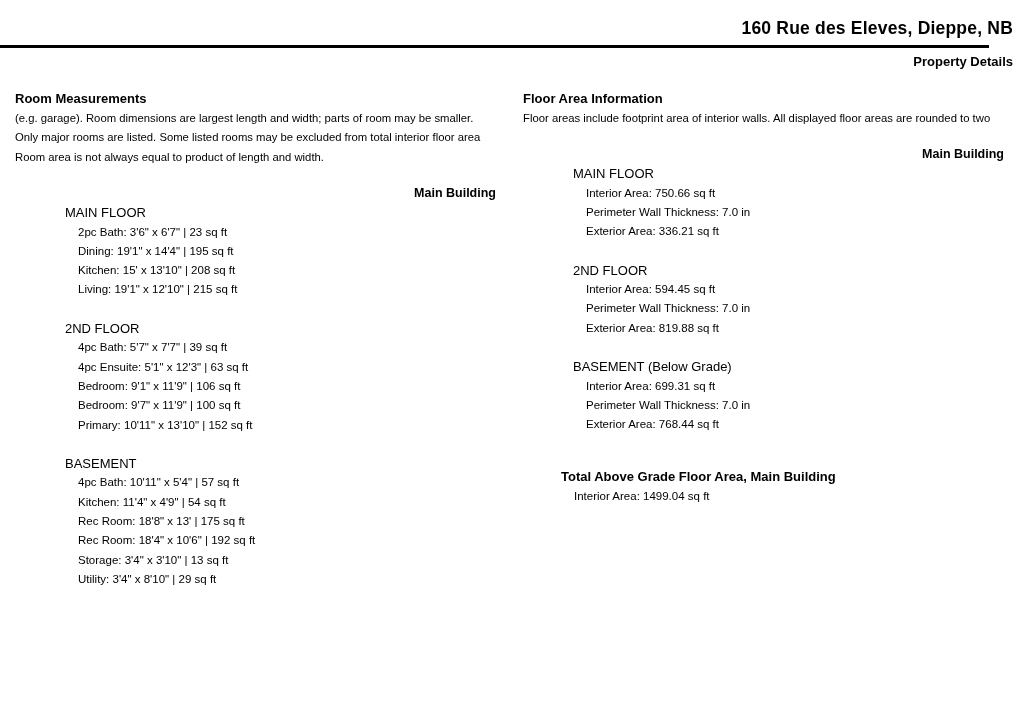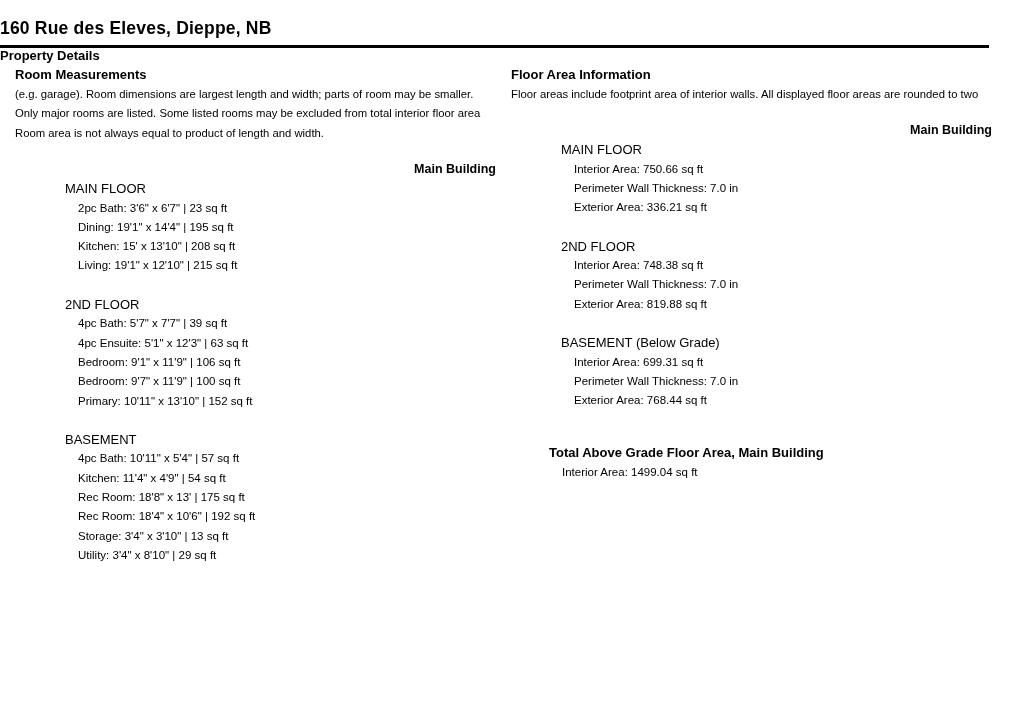--- a/index.html
+++ b/index.html
@@ -10,43 +10,44 @@
     font-family: "Liberation Sans", sans-serif;
   }
   body {
     width: 1013px;
     height: 722px;
     overflow: hidden;
     position: relative;
   }
   .doc-header {
     padding-top: 18px;
-    text-align: left;
+    text-align: right;
   }
   .doc-title {
     font-size: 17.5px;
     font-weight: bold;
     line-height: 20px;
     letter-spacing: 0.2px;
   }
   .doc-divider {
     height: 2.5px;
     background: #000000;
     margin: 7px 24px 0 0;
     border: none;
   }
   .doc-subtitle {
     font-size: 13px;
     font-weight: bold;
     line-height: 14px;
-    margin-top: 1px;
+    margin-top: 7px;
   }
   .columns {
     display: flex;
-    margin-top: 4px;
+    margin-top: 22px;
+    gap: 12px;
   }
   .col {
     width: 496px;
     box-sizing: border-box;
     padding-left: 15px;
     flex: 0 0 auto;
   }
   .section-heading {
     font-size: 13px;
     font-weight: bold;
@@ -166,21 +167,21 @@
 
       <div class="floor">
         <div class="floor-name">MAIN FLOOR</div>
         <div class="item-line">Interior Area: 750.66 sq ft</div>
         <div class="item-line">Perimeter Wall Thickness: 7.0 in</div>
         <div class="item-line">Exterior Area: 336.21 sq ft</div>
       </div>
 
       <div class="floor">
         <div class="floor-name">2ND FLOOR</div>
-        <div class="item-line">Interior Area: 748.38 sq ft</div>
+        <div class="item-line">Interior Area: 594.45 sq ft</div>
         <div class="item-line">Perimeter Wall Thickness: 7.0 in</div>
         <div class="item-line">Exterior Area: 819.88 sq ft</div>
       </div>
 
       <div class="floor">
         <div class="floor-name">BASEMENT (Below Grade)</div>
         <div class="item-line">Interior Area: 699.31 sq ft</div>
         <div class="item-line">Perimeter Wall Thickness: 7.0 in</div>
         <div class="item-line">Exterior Area: 768.44 sq ft</div>
       </div>

